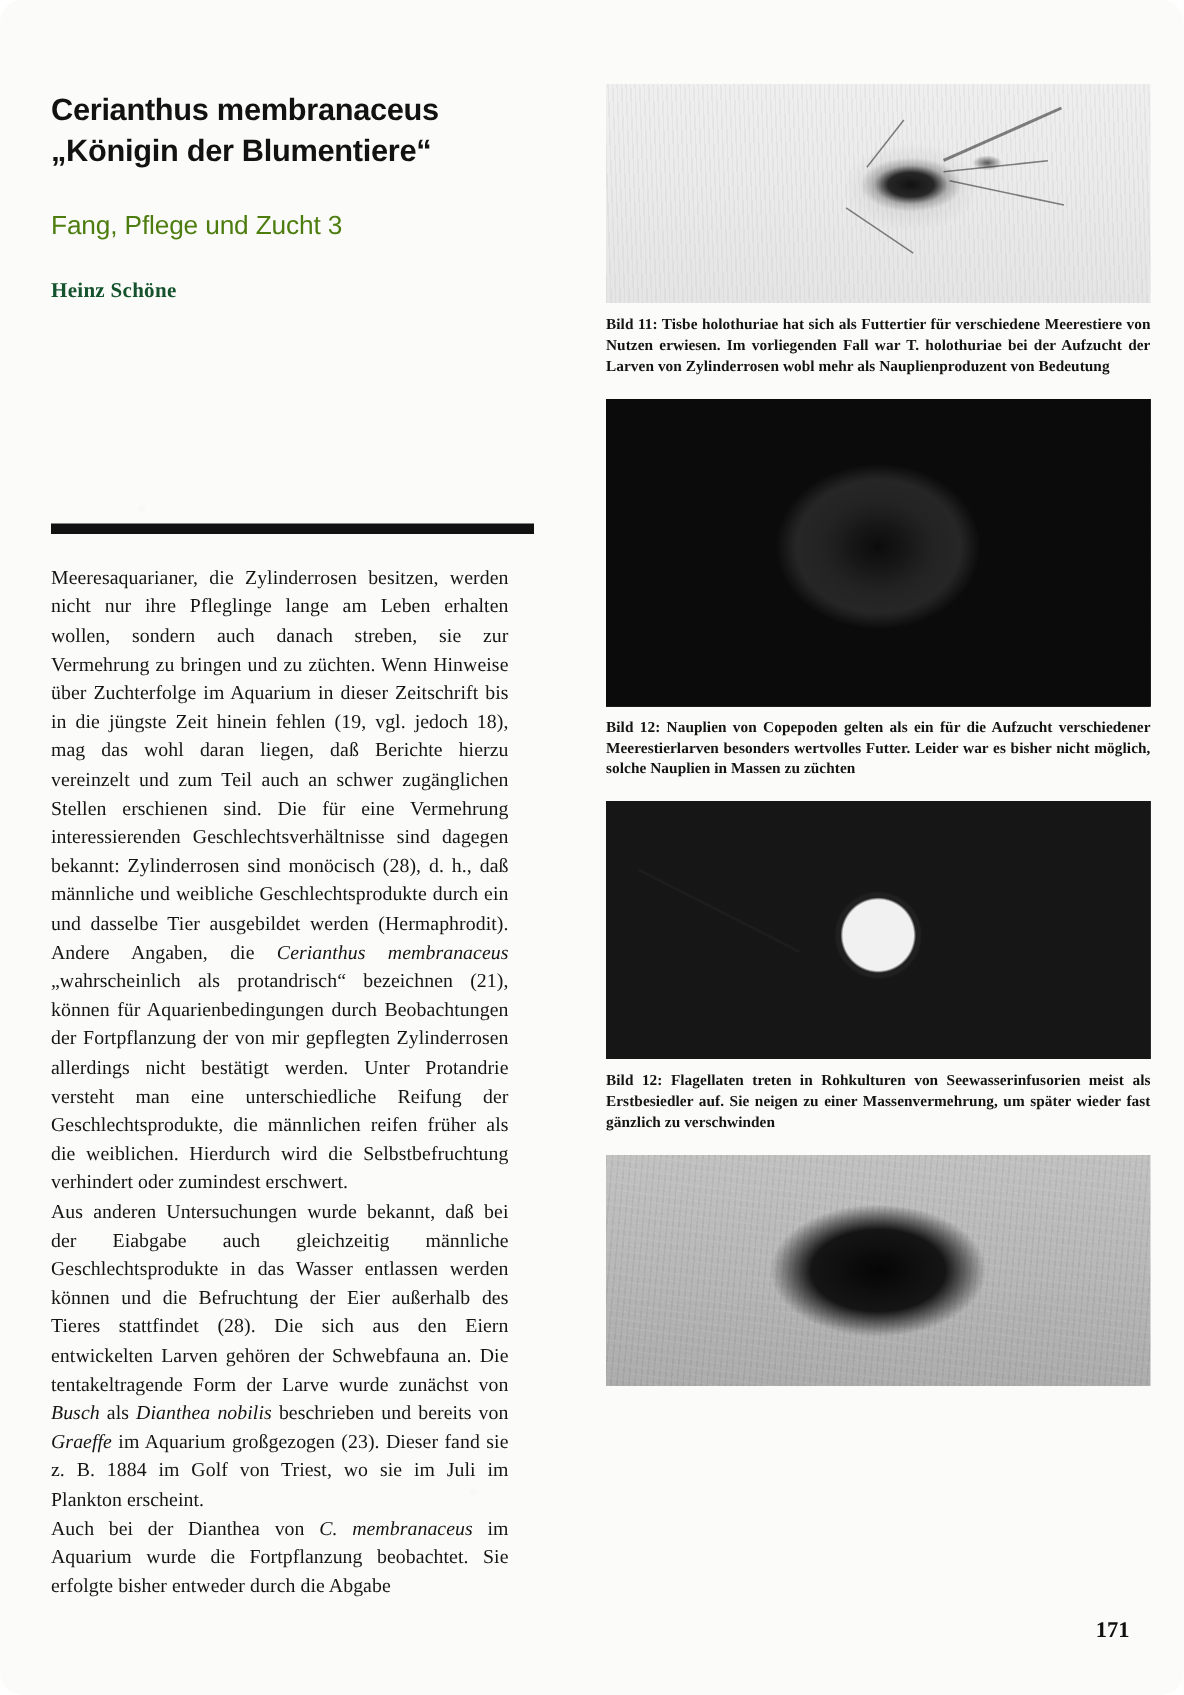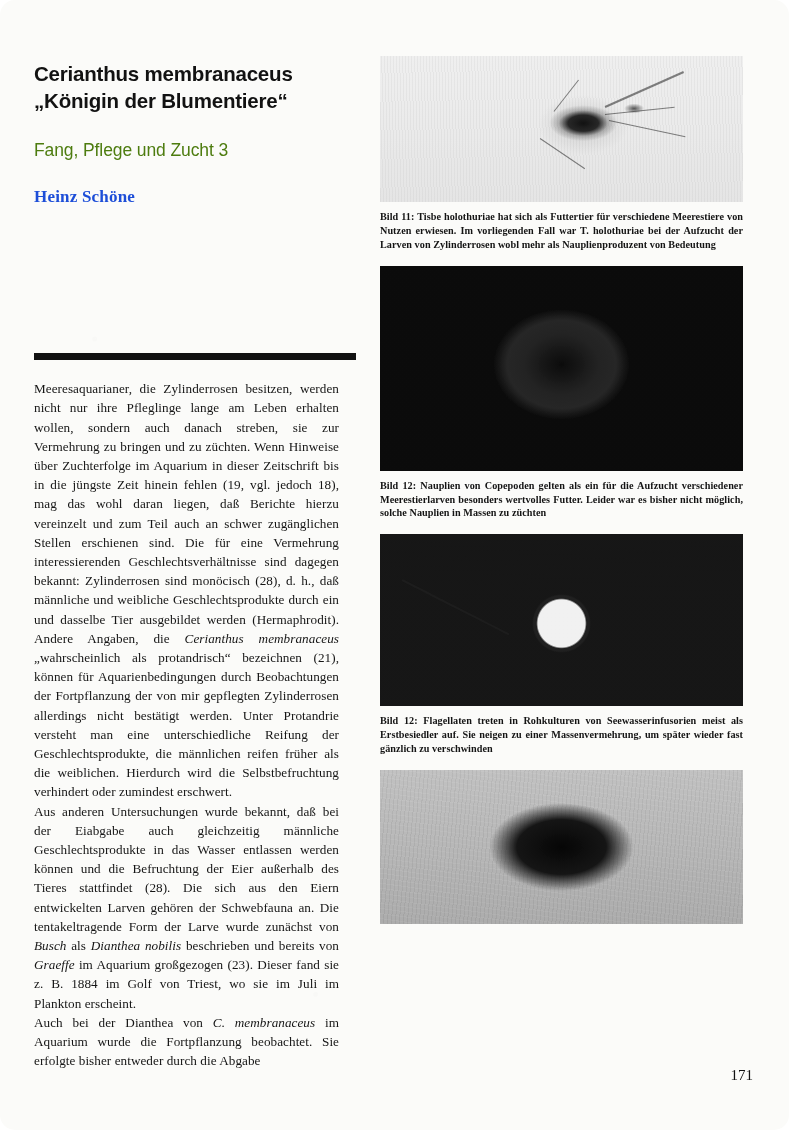--- a/index.html
+++ b/index.html
@@ -36,21 +36,21 @@
   }
 
   .col-left {
     position: absolute;
     left: 34px;
     top: 60px;
     width: 322px;
   }
   .col-right {
     position: absolute;
-    left: 380px;
+    left: 404px;
     top: 56px;
     width: 363px;
   }
 
   h1.title {
     font-size: 20.5px;
     font-weight: bold;
     line-height: 1.32;
     margin: 0 0 0 0;
     letter-spacing: -0.2px;
@@ -61,24 +61,24 @@
   h2.subtitle {
     font-size: 17.5px;
     font-weight: normal;
     margin: 26px 0 0 0;
     color: #4d7c0f;
     letter-spacing: -0.1px;
   }
 
   .author {
     font-family: "Liberation Serif", serif;
-    font-size: 17px;
+    font-size: 14px;
     font-weight: bold;
     margin-top: 26px;
-    color: #1d4ed8;
+    color: #14532d;
     letter-spacing: 0.2px;
   }
 
   .rule {
     margin-top: 146px;
     height: 7px;
     background: #111;
     width: 322px;
   }
 
@@ -114,23 +114,23 @@
     line-height: 1.36;
     margin-top: 8px;
     color: #141414;
     text-align: justify;
     letter-spacing: 0.05px;
   }
 
   .page-number {
     position: absolute;
     right: 36px;
-    bottom: 46px;
-    font-family: "Liberation Serif", serif;
-    font-weight: normal;
+    bottom: 34px;
+    font-family: "Liberation Serif", serif;
+    font-weight: bold;
     font-size: 15px;
     color: #111;
   }
 
   
   .img1 {
     height: 146px;
     background:
       radial-gradient(ellipse 34px 18px at 56% 46%, #1a1a1a 0%, #2e2e2e 45%, rgba(90,90,90,0.35) 72%, rgba(200,200,200,0) 100%),
       radial-gradient(ellipse 10px 5px at 70% 36%, rgba(30,30,30,0.7) 0%, rgba(120,120,120,0) 100%),

